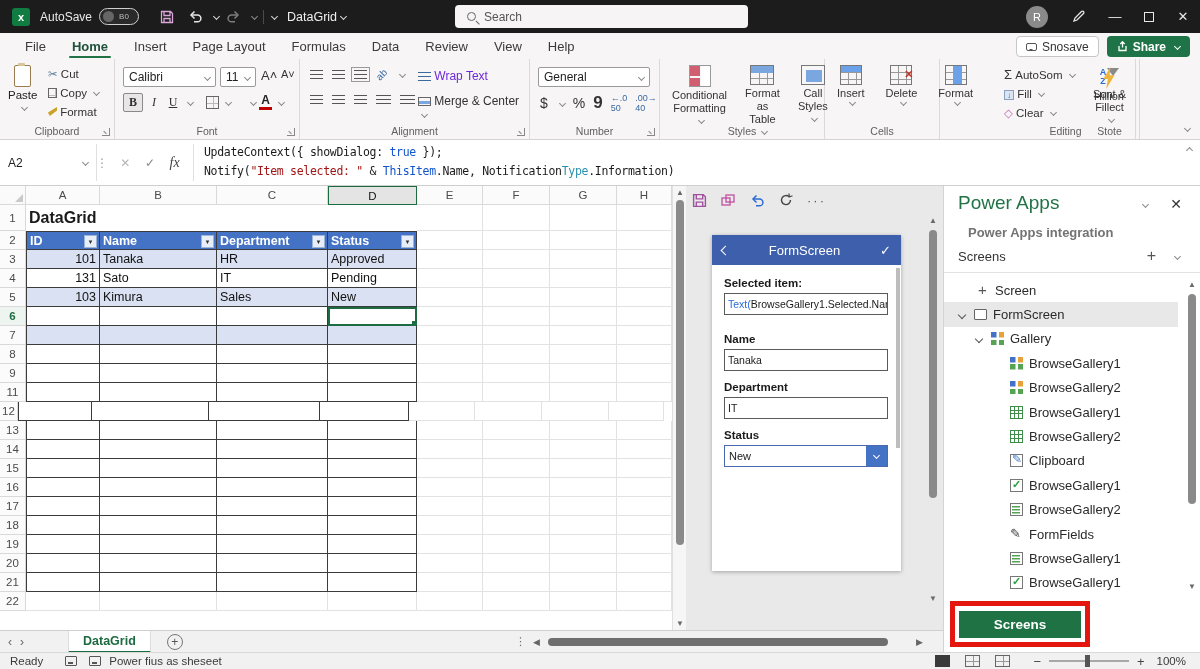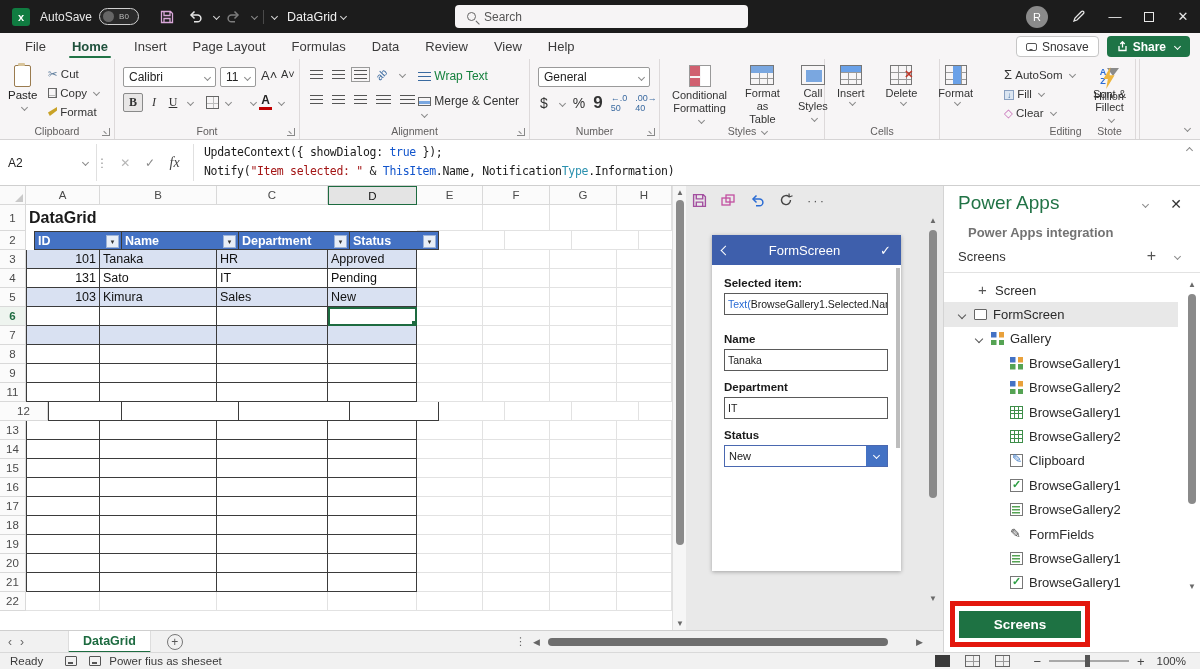--- a/index.html
+++ b/index.html
@@ -368,21 +368,21 @@
         <span style="transform:rotate(-45deg);font-size:10px;color:#3a6aa0">ab</span>
           <span class="cv"></span>
       </div>
       <div class="smallrow" style="position:absolute;left:10px;top:36px;gap:9px">
         <span class="li"></span>
         <span class="li"></span>
         <span class="li"></span>
         <span class="li" style="width:15px"></span>
         <span class="li" style="width:15px"></span>
       </div>
-      <div style="position:absolute;left:118px;top:10px;font-size:12px;color:#15803d">
+      <div style="position:absolute;left:118px;top:10px;font-size:12px;color:#6d28d9">
         <span class="li" style="display:inline-block;vertical-align:-1px;background:repeating-linear-gradient(#3a6aa0 0 1.4px,transparent 1.4px 3.8px)"></span>
         <span>Wrap Text</span>
       </div>
       <div style="position:absolute;left:118px;top:35px;font-size:12px;color:#333">
         <span style="display:inline-block;width:13px;height:9px;border:1px solid #666;background:linear-gradient(#7aa7e0,#7aa7e0) 0 3px/100% 3px no-repeat;vertical-align:-1px"></span>
         <span>Merge &amp; Center</span> <span class="cv"></span>
       </div>
       <div class="rlabel">Alignment</div>
       <span class="launcher"></span>
     </div>
@@ -516,21 +516,21 @@
           <div class="gc noB" style="width: 117px;"></div>
           <div class="gc noB" style="width: 111px;"></div>
           <div class="gc noB" style="width: 89px;"></div>
           <div class="gc" style="width: 66px;"></div>
           <div class="gc" style="width: 67px;"></div>
           <div class="gc" style="width: 67px;"></div>
           <div class="gc" style="width: 55px;"></div>
         </div>
         <div class="grow" style="height: 19px;">
           <div class="hcell" style="width: 26px;">2</div>
-          <div class="gc dark darkT darkL thead" style="width: 88px; margin-left: 8px;">
+          <div class="gc dark darkT darkL thead" style="width: 74px;">
             <span>ID</span>
             <span class="flt">▼</span>
           </div>
           <div class="gc dark darkT thead" style="width: 117px;">
             <span>Name</span>
             <span class="flt">▼</span>
           </div>
           <div class="gc dark darkT thead" style="width: 111px;">
             <span>Department</span>
             <span class="flt">▼</span>
@@ -650,21 +650,21 @@
           <div class="gc dark darkL" style="width: 74px;"></div>
           <div class="gc dark" style="width: 117px;"></div>
           <div class="gc dark" style="width: 111px;"></div>
           <div class="gc dark" style="width: 89px;"></div>
           <div class="gc" style="width: 66px;"></div>
           <div class="gc" style="width: 67px;"></div>
           <div class="gc" style="width: 67px;"></div>
           <div class="gc" style="width: 55px;"></div>
         </div>
         <div class="grow" style="height: 19px;">
-          <div class="hcell" style="width: 48px;">12</div>
+          <div class="hcell" style="width: 18px;">12</div>
           <div class="gc dark darkL" style="width: 74px;"></div>
           <div class="gc dark" style="width: 117px;"></div>
           <div class="gc dark" style="width: 111px;"></div>
           <div class="gc dark" style="width: 89px;"></div>
           <div class="gc" style="width: 66px;"></div>
           <div class="gc" style="width: 67px;"></div>
           <div class="gc" style="width: 67px;"></div>
           <div class="gc" style="width: 55px;"></div>
         </div>
         <div class="grow" style="height: 19px;">

